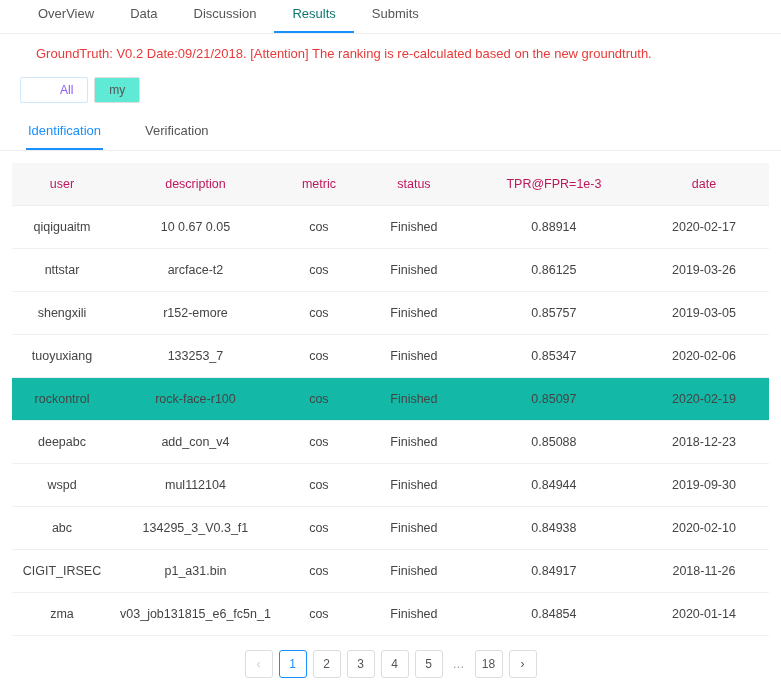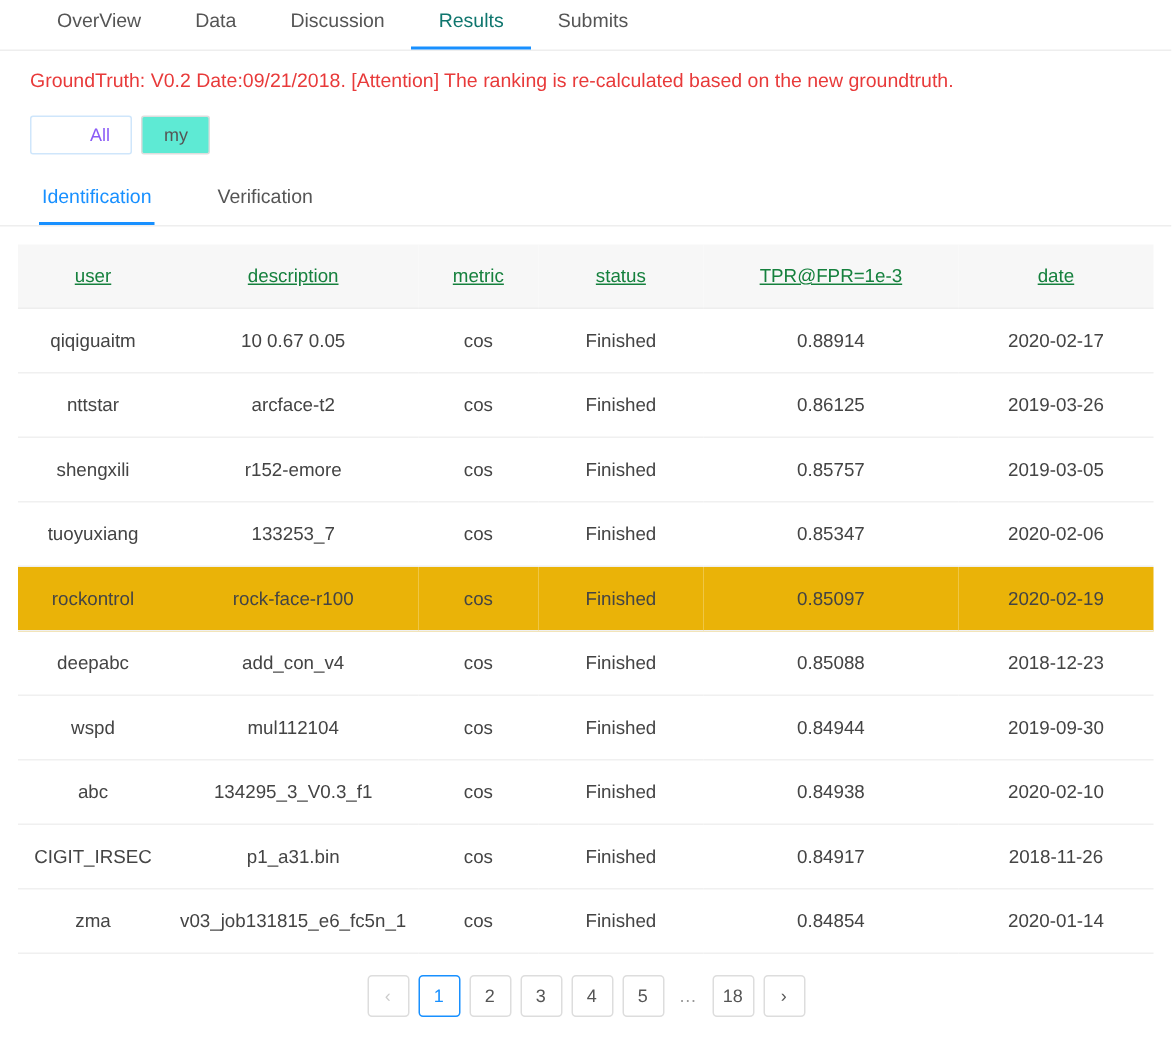--- a/index.html
+++ b/index.html
@@ -20,21 +20,21 @@
     padding: 6px 18px 10px 18px;
     color: #555;
     cursor: pointer;
     border-bottom: 2px solid transparent;
   }
   .tabs-main .tab.active {
     color: #0f766e;
     border-bottom-color: #1890ff;
   }
   .notice {
-    padding: 12px 20px;
+    padding: 12px 36px;
     color: #e83a3a;
     font-size: 13px;
   }
   .filter-row {
     padding: 4px 20px 10px 20px;
     display: flex;
     gap: 6px;
   }
   .filter-btn {
     padding: 5px 14px;
@@ -71,34 +71,33 @@
     padding: 12px 12px 0 12px;
   }
   table {
     width: 100%;
     border-collapse: collapse;
     font-size: 12.5px;
   }
   thead th {
     background: #f7f7f7;
     font-weight: 400;
-    color: #15803d;
+    color: #be185d;
     text-align: center;
     padding: 14px 8px;
     border-bottom: 1px solid #eee;
-    text-decoration: underline;
   }
   tbody td {
     text-align: center;
     padding: 14px 8px;
     border-bottom: 1px solid #f0f0f0;
     color: #444;
   }
   tbody tr.highlight td {
-    background: #eab308;
+    background: #14b8a6;
   }
   .col-user   { width: 100px; }
   .col-desc   { width: 150px; }
   .col-metric { width: 80px; }
   .col-status { width: 110px; }
   .col-tpr    { width: 170px; }
   .col-date   { width: 130px; }
   .pagination {
     display: flex;
     justify-content: center;

